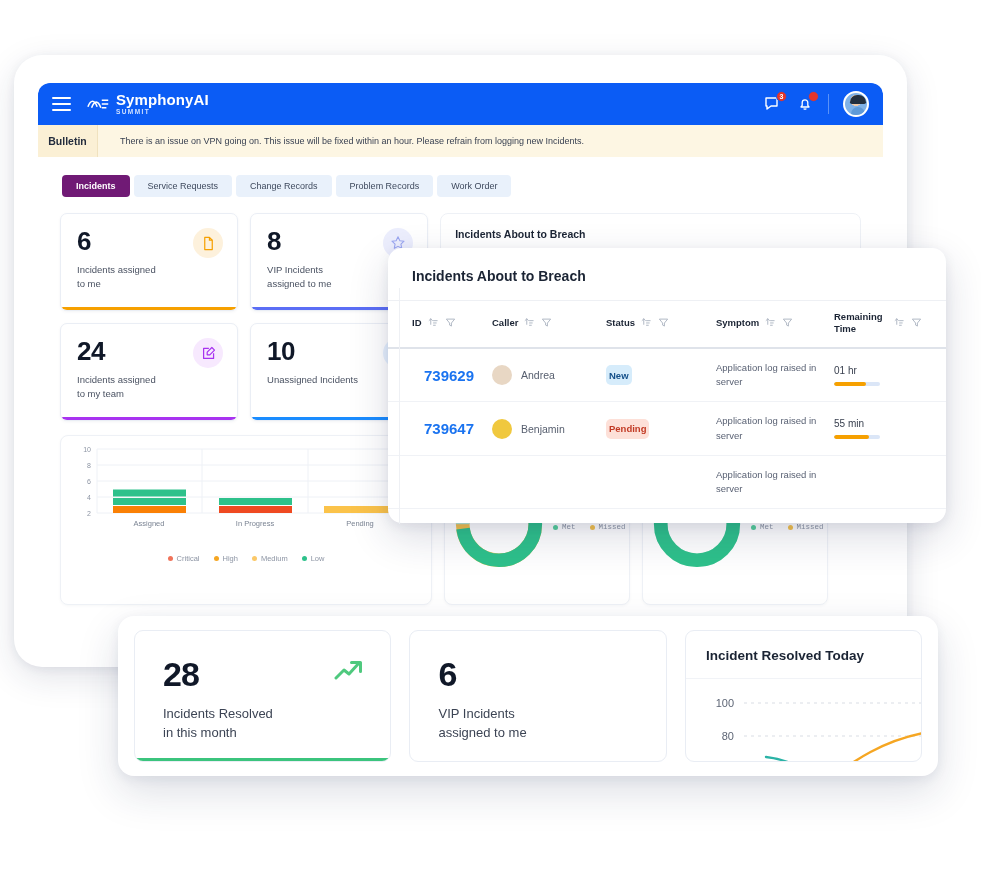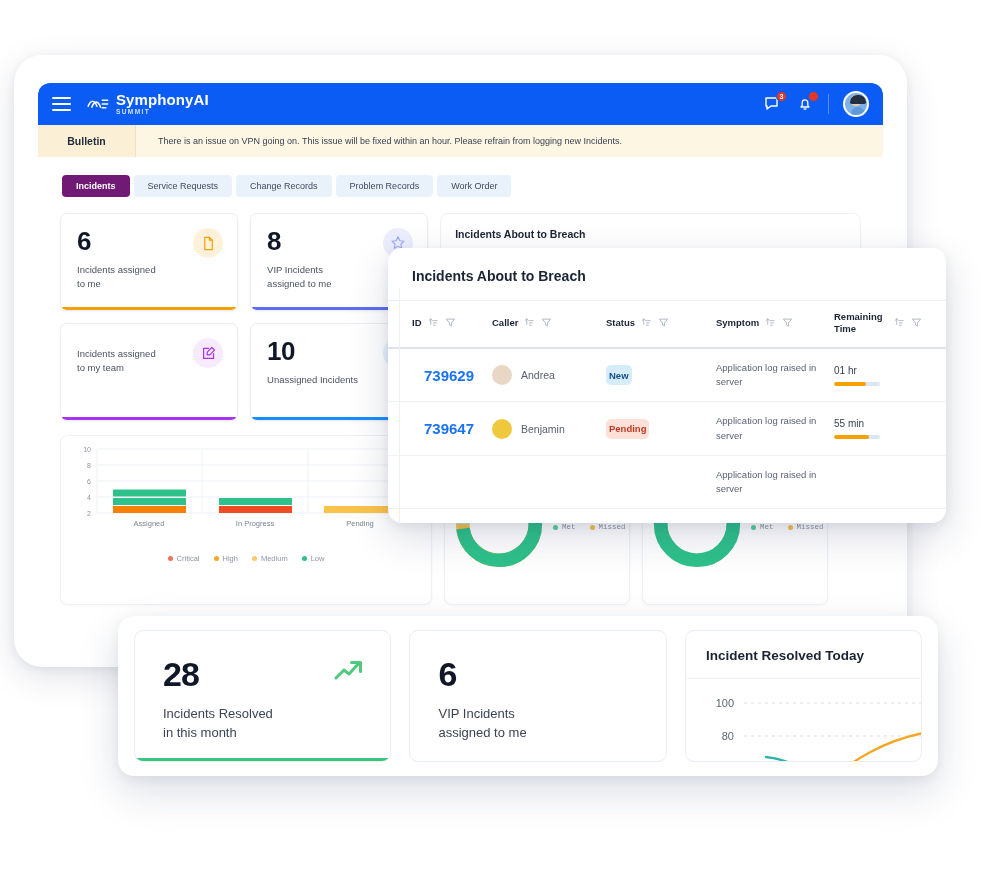--- a/index.html
+++ b/index.html
@@ -56,21 +56,21 @@
     width: 26px; height: 26px; border-radius: 50%;
     background: radial-gradient(circle at 50% 34%, #f0c9a8 0 30%, #7fb2e8 31% 100%);
     border: 2px solid #fff; overflow: hidden; position: relative; cursor: pointer;
   }
   .avatar-top::before{content:"";position:absolute;left:5px;top:2px;width:16px;height:9px;border-radius:8px 8px 2px 2px;background:#23303f;}
   .avatar-top::after{content:"";position:absolute;left:6px;bottom:0;width:14px;height:8px;border-radius:8px 8px 0 0;background:#5e9ad8;}
 
   
   .bulletin { display: flex; align-items: stretch; height: 32px; background: #fdf6e3; }
   .bulletin-label {
-    width: 98px; display:flex; align-items:center; justify-content:center;
+    width: 60px; display:flex; align-items:center; justify-content:center;
     font-size: 10.5px; font-weight: 700; color: #232c3d;
     background: #fbf0d5; border-right: 1px solid #f0e2bf;
   }
   .bulletin-text { display:flex; align-items:center; padding-left: 22px; font-size: 9px; color: #3a4252; }
 
   
   .tabrow { display: flex; gap: 4px; padding: 18px 0 0 24px; }
   .tab {
     height: 22px; padding: 0 14px; display:flex; align-items:center; justify-content:center;
     font-size: 9px; color: #3f4a5e; background: #e9f1fb; border-radius: 4px; cursor: pointer;
@@ -241,20 +241,21 @@
             <div class="kpi-label">VIP Incidents<br>assigned to me</div>
             <div class="kpi-icon" style="background:#eceefd">
               <svg width="16" height="16" viewBox="0 0 18 18">
                   <path d="M9 2l2.1 4.4 4.7.6-3.5 3.3.9 4.7L9 12.8 4.8 15l.9-4.7L2.2 7l4.7-.6z" fill="none" stroke="#9aa6f0" stroke-width="1.2" stroke-linejoin="round"></path>
                 </svg>
             </div>
             <div class="kpi-bar" style="background:#5b6ef5"></div>
           </div>
 
           <div class="kpi">
+            <div class="kpi-num">24</div>
             <div class="kpi-label">Incidents assigned<br>to my team</div>
             <div class="kpi-icon" style="background:#f7e9fe">
               <svg width="15" height="15" viewBox="0 0 16 16">
                   <path d="M8.4 2.6H2.8v10.6h10.6V7.8" fill="none" stroke="#a833f0" stroke-width="1.3" stroke-linejoin="round"></path>
                   <path d="M11.6 1.6l2.8 2.8-5 5H6.6V6.6z" fill="none" stroke="#a833f0" stroke-width="1.3" stroke-linejoin="round"></path>
                 </svg>
             </div>
             <div class="kpi-bar" style="background:#a833f0"></div>
           </div>
 

